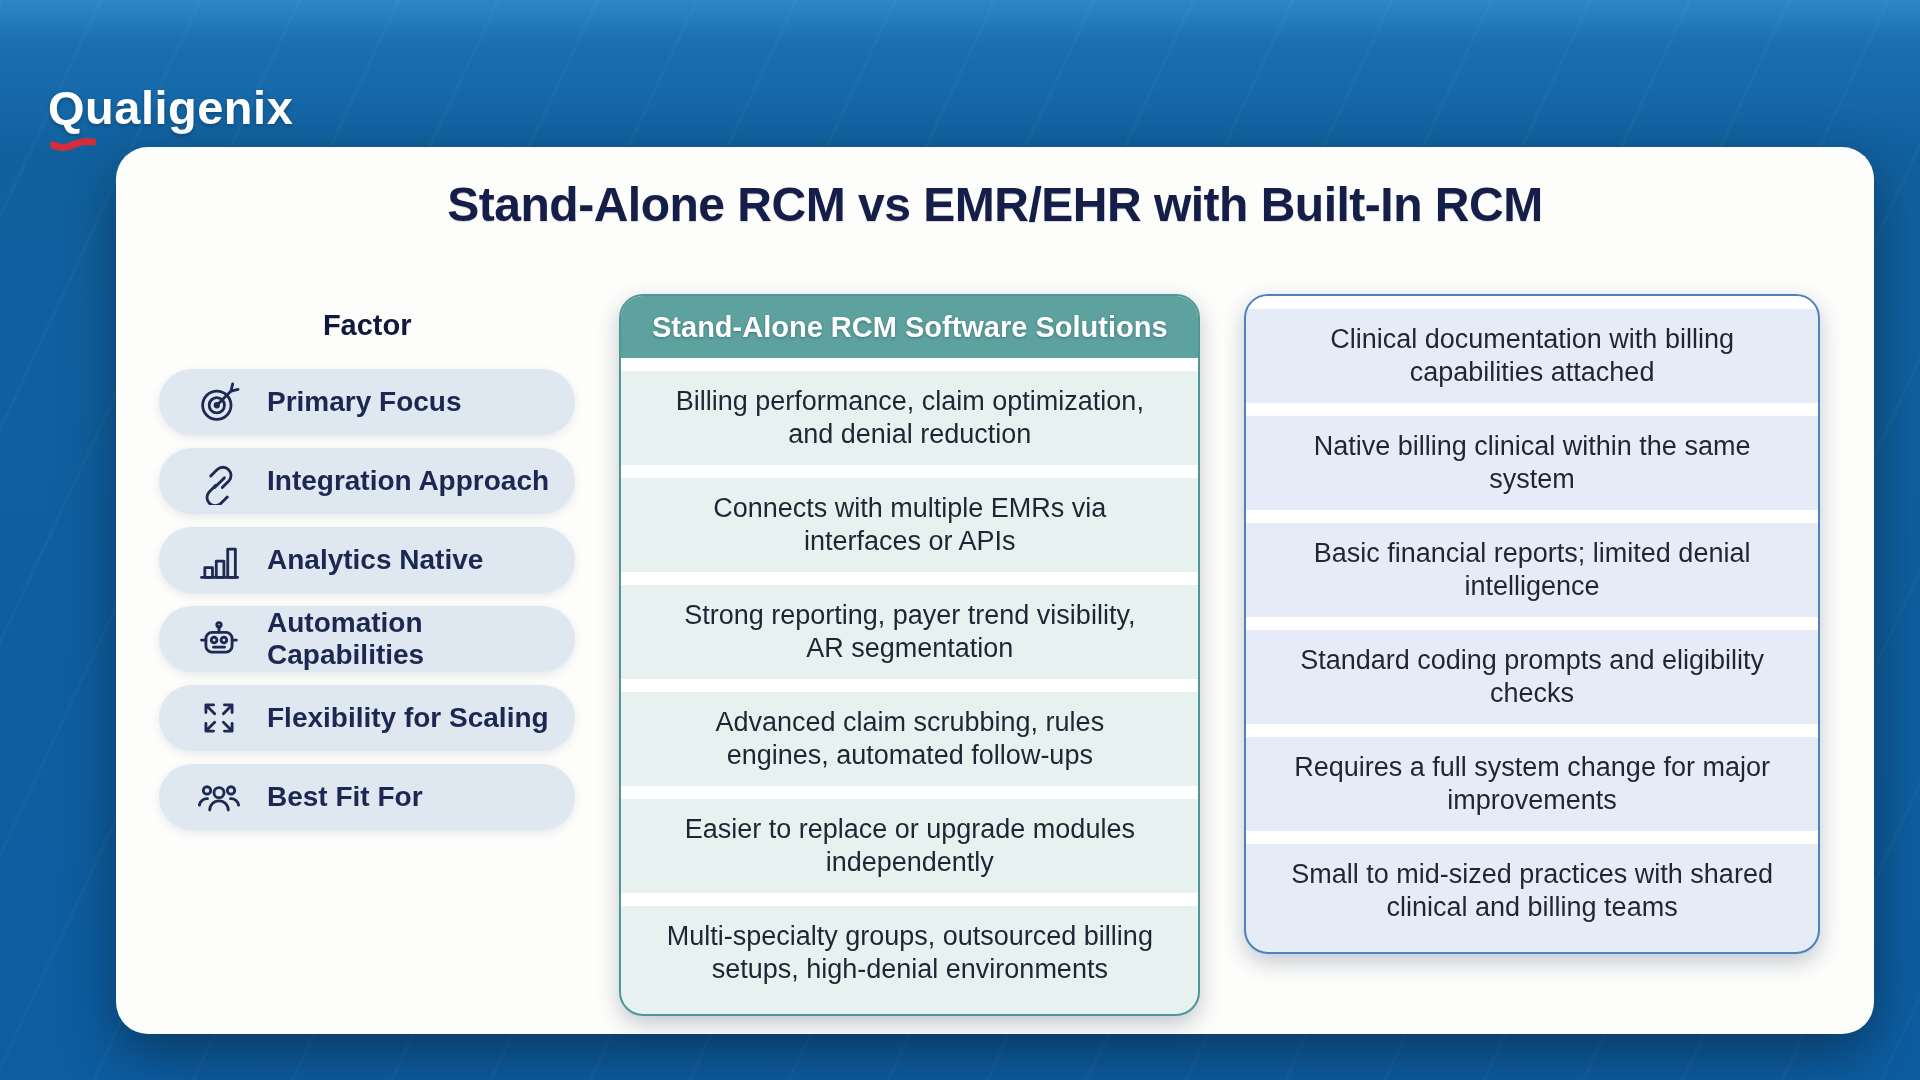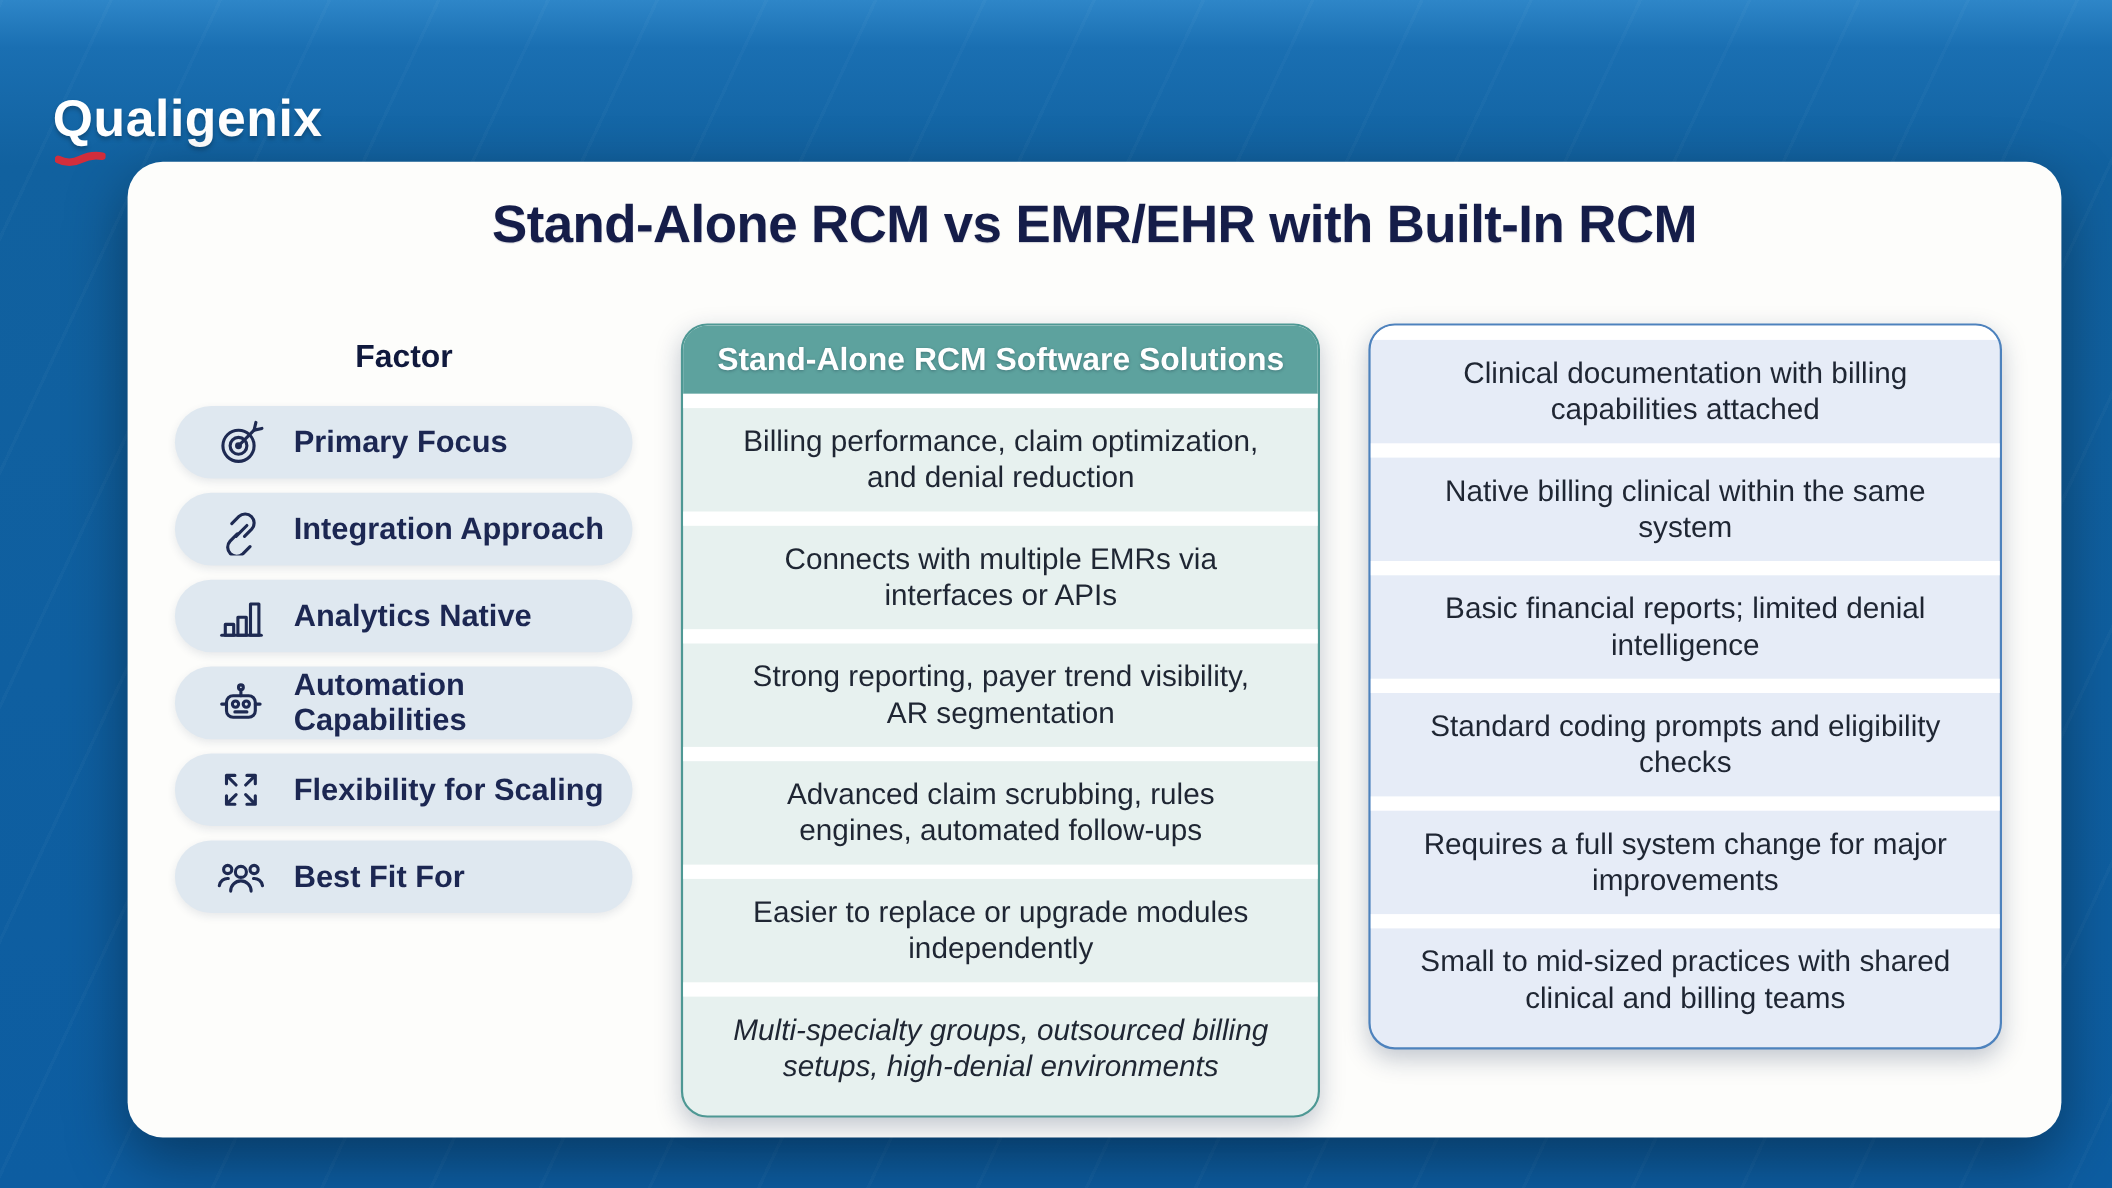--- a/index.html
+++ b/index.html
@@ -69,21 +69,21 @@
   .col-standalone{border:2px solid #4e9894;background:var(--teal-body,#e7f1ef);}
   .col-standalone .col-head{background:var(--teal-header,#5da29e);}
   .col-emr{border:2px solid #4d82bd;background:var(--blue-body,#e6ecf7);}
   .col-emr .col-head{background:var(--blue-header,#5b8fc9);}
   .cell{
     height:94px;margin-top:13px;
     display:flex;align-items:center;justify-content:center;text-align:center;
     font-size:27px;color:#1f2633;line-height:1.22;padding:0 44px;
     border-top:13px solid #ffffff;margin-top:0;height:107px;
   }
-  .cell.tight{padding:0 14px;font-style:italic;}
+  .cell.tight{padding:0 14px;}
   .col-body{padding-bottom:14px;}
 </style>
 </head>
 <body>
 
 <div class="stage">
 
   <div class="logo">
     <span class="logo-text">Qualigenix</span>
     <svg class="logo-swoosh" viewBox="0 0 46 16">

